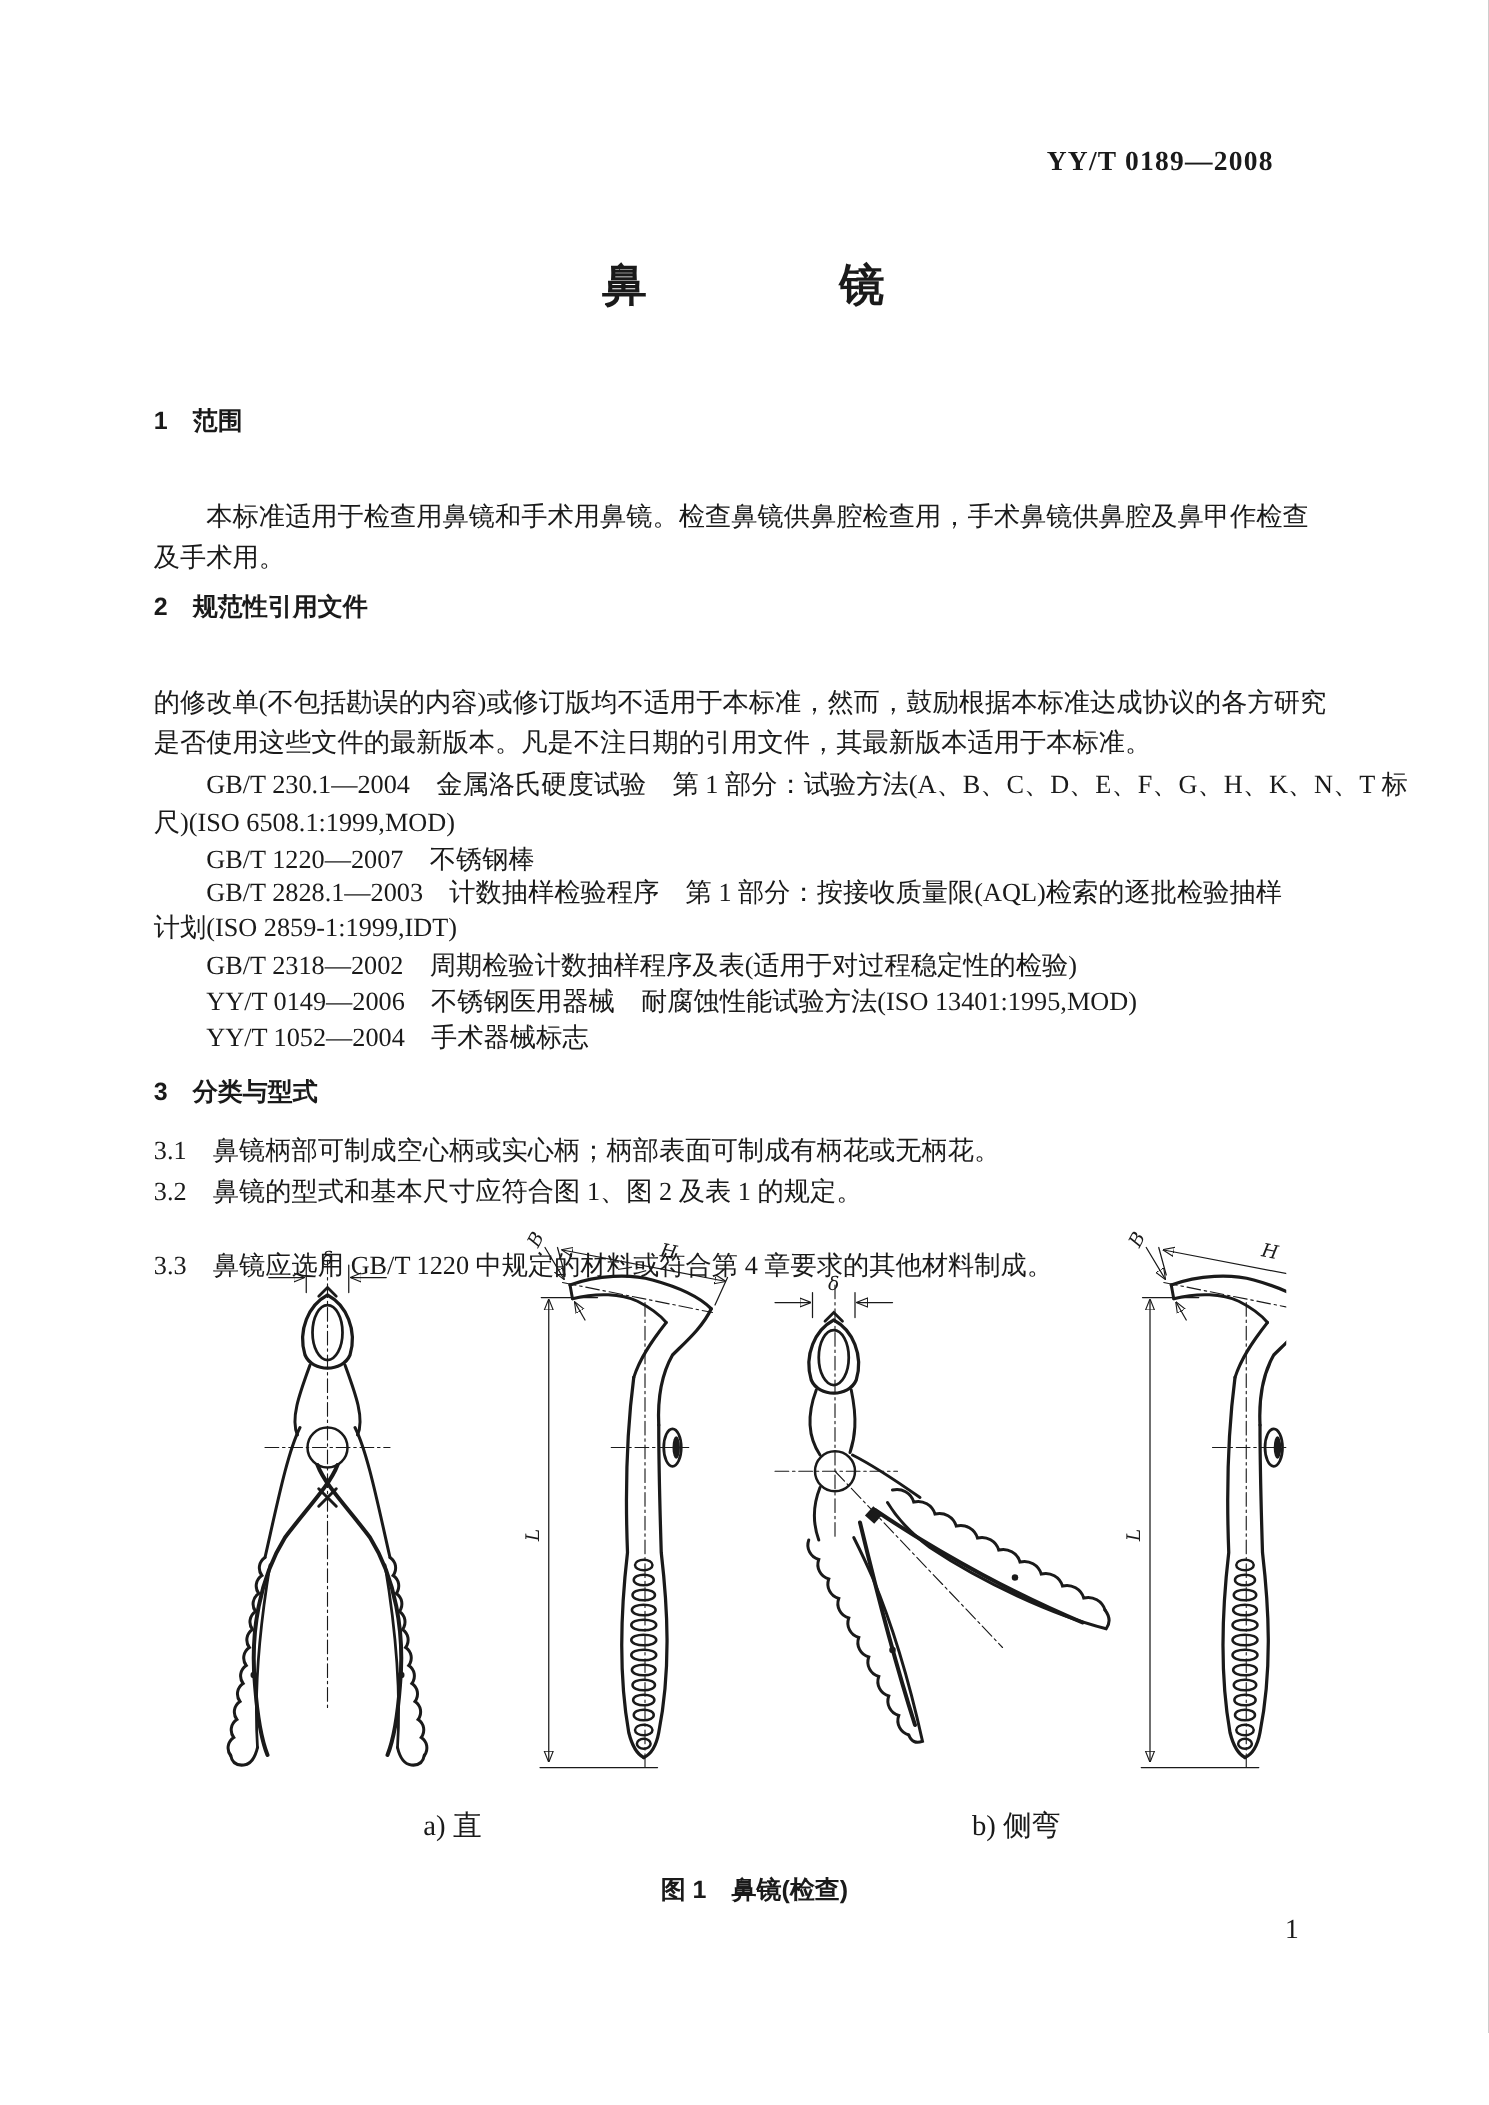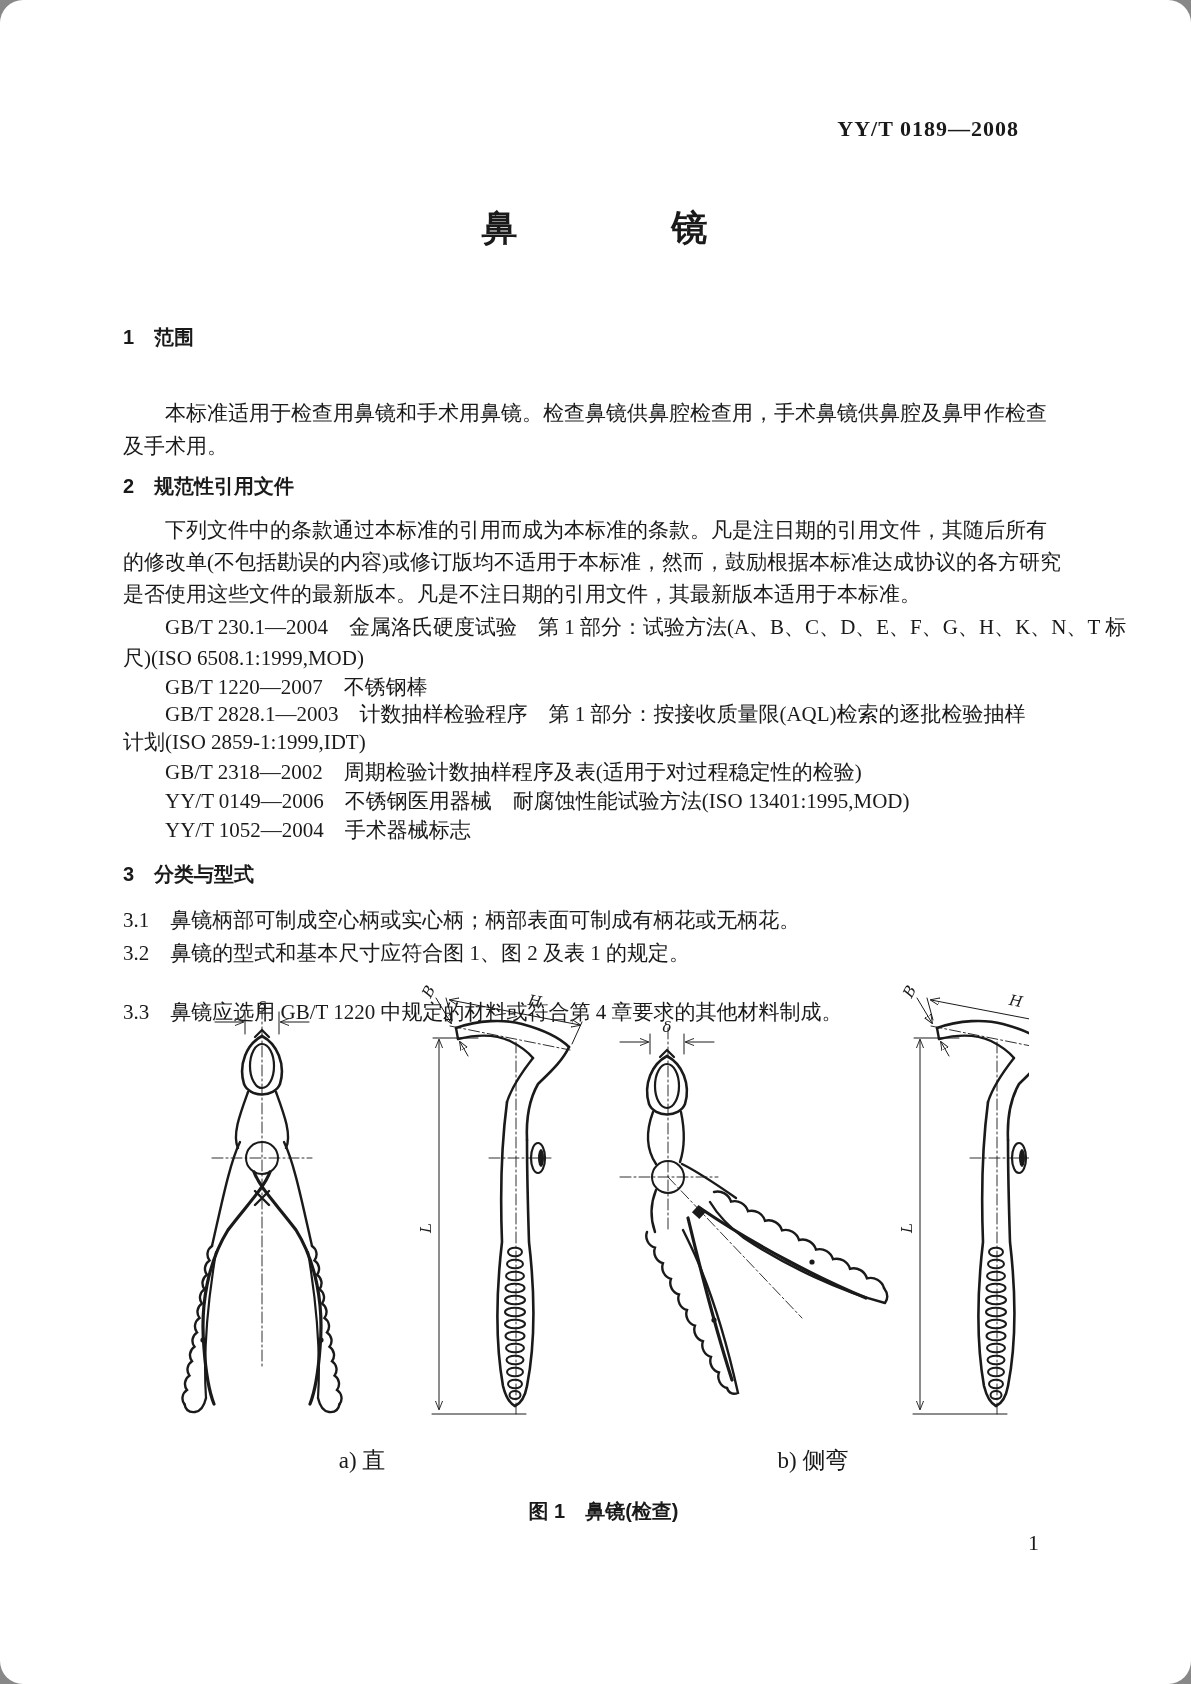--- a/index.html
+++ b/index.html
@@ -4,21 +4,20 @@
 <style>
   html,body{margin:0;padding:0;background:#888;}
   .page{
     position:relative;
     width:1191px;height:1684px;
     margin:0 auto;
     background:#ffffff;
     font-family:"Liberation Serif","DejaVu Serif",serif;
     color:#1a1a1a;
     overflow:hidden;
-    border-radius:23px;
   }
   .line{position:absolute;font-size:21px;line-height:24px;white-space:pre;}
   .heading{
     font-family:"Liberation Sans","DejaVu Sans",sans-serif;
     font-weight:bold;font-size:20px;
   }
   .docnum{
     position:absolute;top:116px;right:172px;
     font-size:22px;font-weight:bold;letter-spacing:1px;
   }
@@ -58,21 +57,20 @@
 <div class="page">
 
   <div class="docnum">YY/T 0189—2008</div>
   <div class="doctitle">鼻　　　　镜</div>
 
   <div class="line heading" style="left:123px;top:325px;">1　范围</div>
   <div class="line" style="left:165px;top:401px;">本标准适用于检查用鼻镜和手术用鼻镜。检查鼻镜供鼻腔检查用，手术鼻镜供鼻腔及鼻甲作检查</div>
   <div class="line" style="left:123px;top:434px;">及手术用。</div>
 
   <div class="line heading" style="left:123px;top:474px;">2　规范性引用文件</div>
-  <div class="line" style="left:165px;top:518px;">下列文件中的条款通过本标准的引用而成为本标准的条款。凡是注日期的引用文件，其随后所有</div>
   <div class="line" style="left:123px;top:550px;">的修改单(不包括勘误的内容)或修订版均不适用于本标准，然而，鼓励根据本标准达成协议的各方研究</div>
   <div class="line" style="left:123px;top:582px;">是否使用这些文件的最新版本。凡是不注日期的引用文件，其最新版本适用于本标准。</div>
   <div class="line" style="left:165px;top:615px;">GB/T 230.1—2004　金属洛氏硬度试验　第 1 部分：试验方法(A、B、C、D、E、F、G、H、K、N、T 标</div>
   <div class="line" style="left:123px;top:646px;">尺)(ISO 6508.1:1999,MOD)</div>
   <div class="line" style="left:165px;top:675px;">GB/T 1220—2007　不锈钢棒</div>
   <div class="line" style="left:165px;top:702px;">GB/T 2828.1—2003　计数抽样检验程序　第 1 部分：按接收质量限(AQL)检索的逐批检验抽样</div>
   <div class="line" style="left:123px;top:730px;">计划(ISO 2859-1:1999,IDT)</div>
   <div class="line" style="left:165px;top:760px;">GB/T 2318—2002　周期检验计数抽样程序及表(适用于对过程稳定性的检验)</div>
   <div class="line" style="left:165px;top:789px;">YY/T 0149—2006　不锈钢医用器械　耐腐蚀性能试验方法(ISO 13401:1995,MOD)</div>
   <div class="line" style="left:165px;top:818px;">YY/T 1052—2004　手术器械标志</div>

